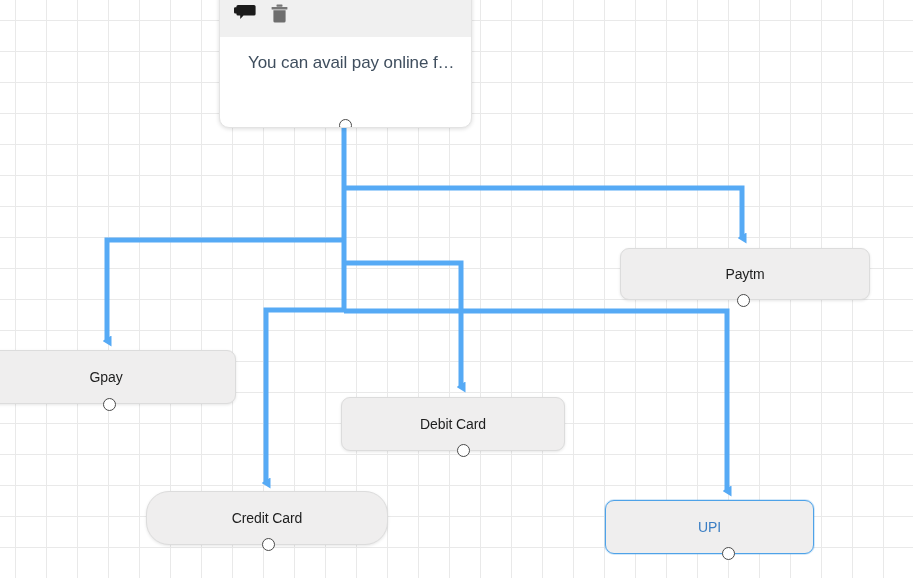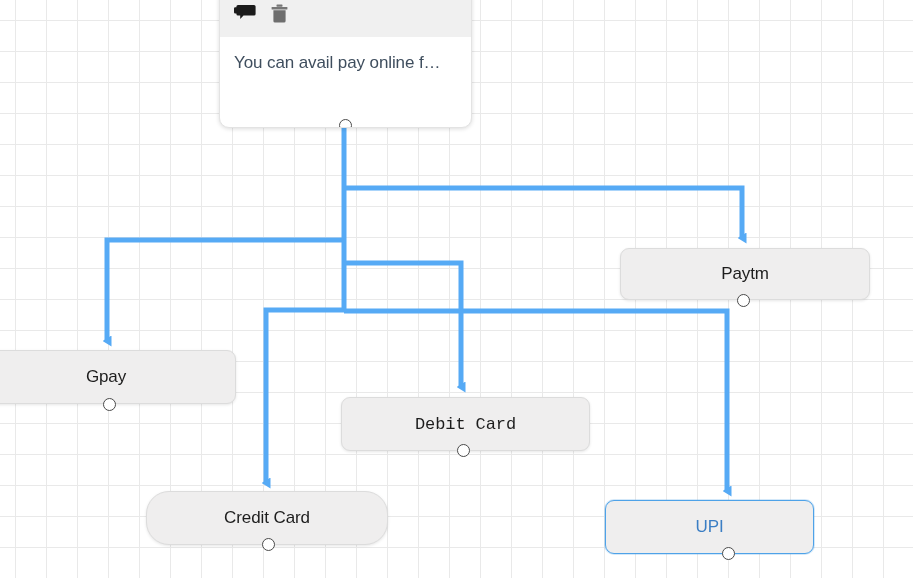--- a/index.html
+++ b/index.html
@@ -45,34 +45,34 @@
     font-size:19px;color:#1b1b1b;
     white-space:nowrap;overflow:hidden;
     letter-spacing:-0.1px;
   }
   .trash-btn{
     flex:0 0 auto;width:26px;height:26px;
     display:flex;align-items:center;justify-content:center;
     cursor:pointer;
   }
   .card-body{
-    padding:16px 16px 0 14px;
+    padding:16px 16px 0 28px;
     font-size:17px;color:#3f4e5e;
     white-space:nowrap;overflow:hidden;
     letter-spacing:-0.1px;
   }
 
   
   .opt{
     background:#efeeee;
     border:1px solid #dcdcdc;
     border-radius:9px;
     box-shadow:0 1px 3px rgba(0,0,0,0.10);
     display:flex;align-items:center;justify-content:center;
-    font-size:17px;color:#1d1d1d;
+    font-size:14px;color:#1d1d1d;
     letter-spacing:-0.1px;
   }
   .opt.selected{
     border:1px solid #4ea2e8;
     color:#3b7ec4;
     box-shadow:0 0 0 1px rgba(78,162,232,0.25);
   }
 
   
   .handle{
@@ -133,21 +133,21 @@
   <div class="node opt" style="left:-24px;top:350px;width:260px;height:54px;">
     <span>Gpay</span>
     <div class="handle" style="left:126px;top:47px;"></div>
   </div>
 
   <div class="node opt" style="left:620px;top:248px;width:250px;height:52px;">
     <span>Paytm</span>
     <div class="handle" style="left:116px;top:45px;"></div>
   </div>
 
-  <div class="node opt" style="left:341px;top:397px;width:249px;height:54px;font-family:Liberation Mono, monospace;">
+  <div class="node opt" style="left:341px;top:397px;width:224px;height:54px;">
     <span>Debit Card</span>
     <div class="handle" style="left:115px;top:46px;"></div>
   </div>
 
   <div class="node opt" style="left:146px;top:491px;width:242px;height:54px;border-radius:23px;">
     <span>Credit Card</span>
     <div class="handle" style="left:115px;top:46px;"></div>
   </div>
 
   <div class="node opt selected" style="left:605px;top:500px;width:209px;height:54px;">

